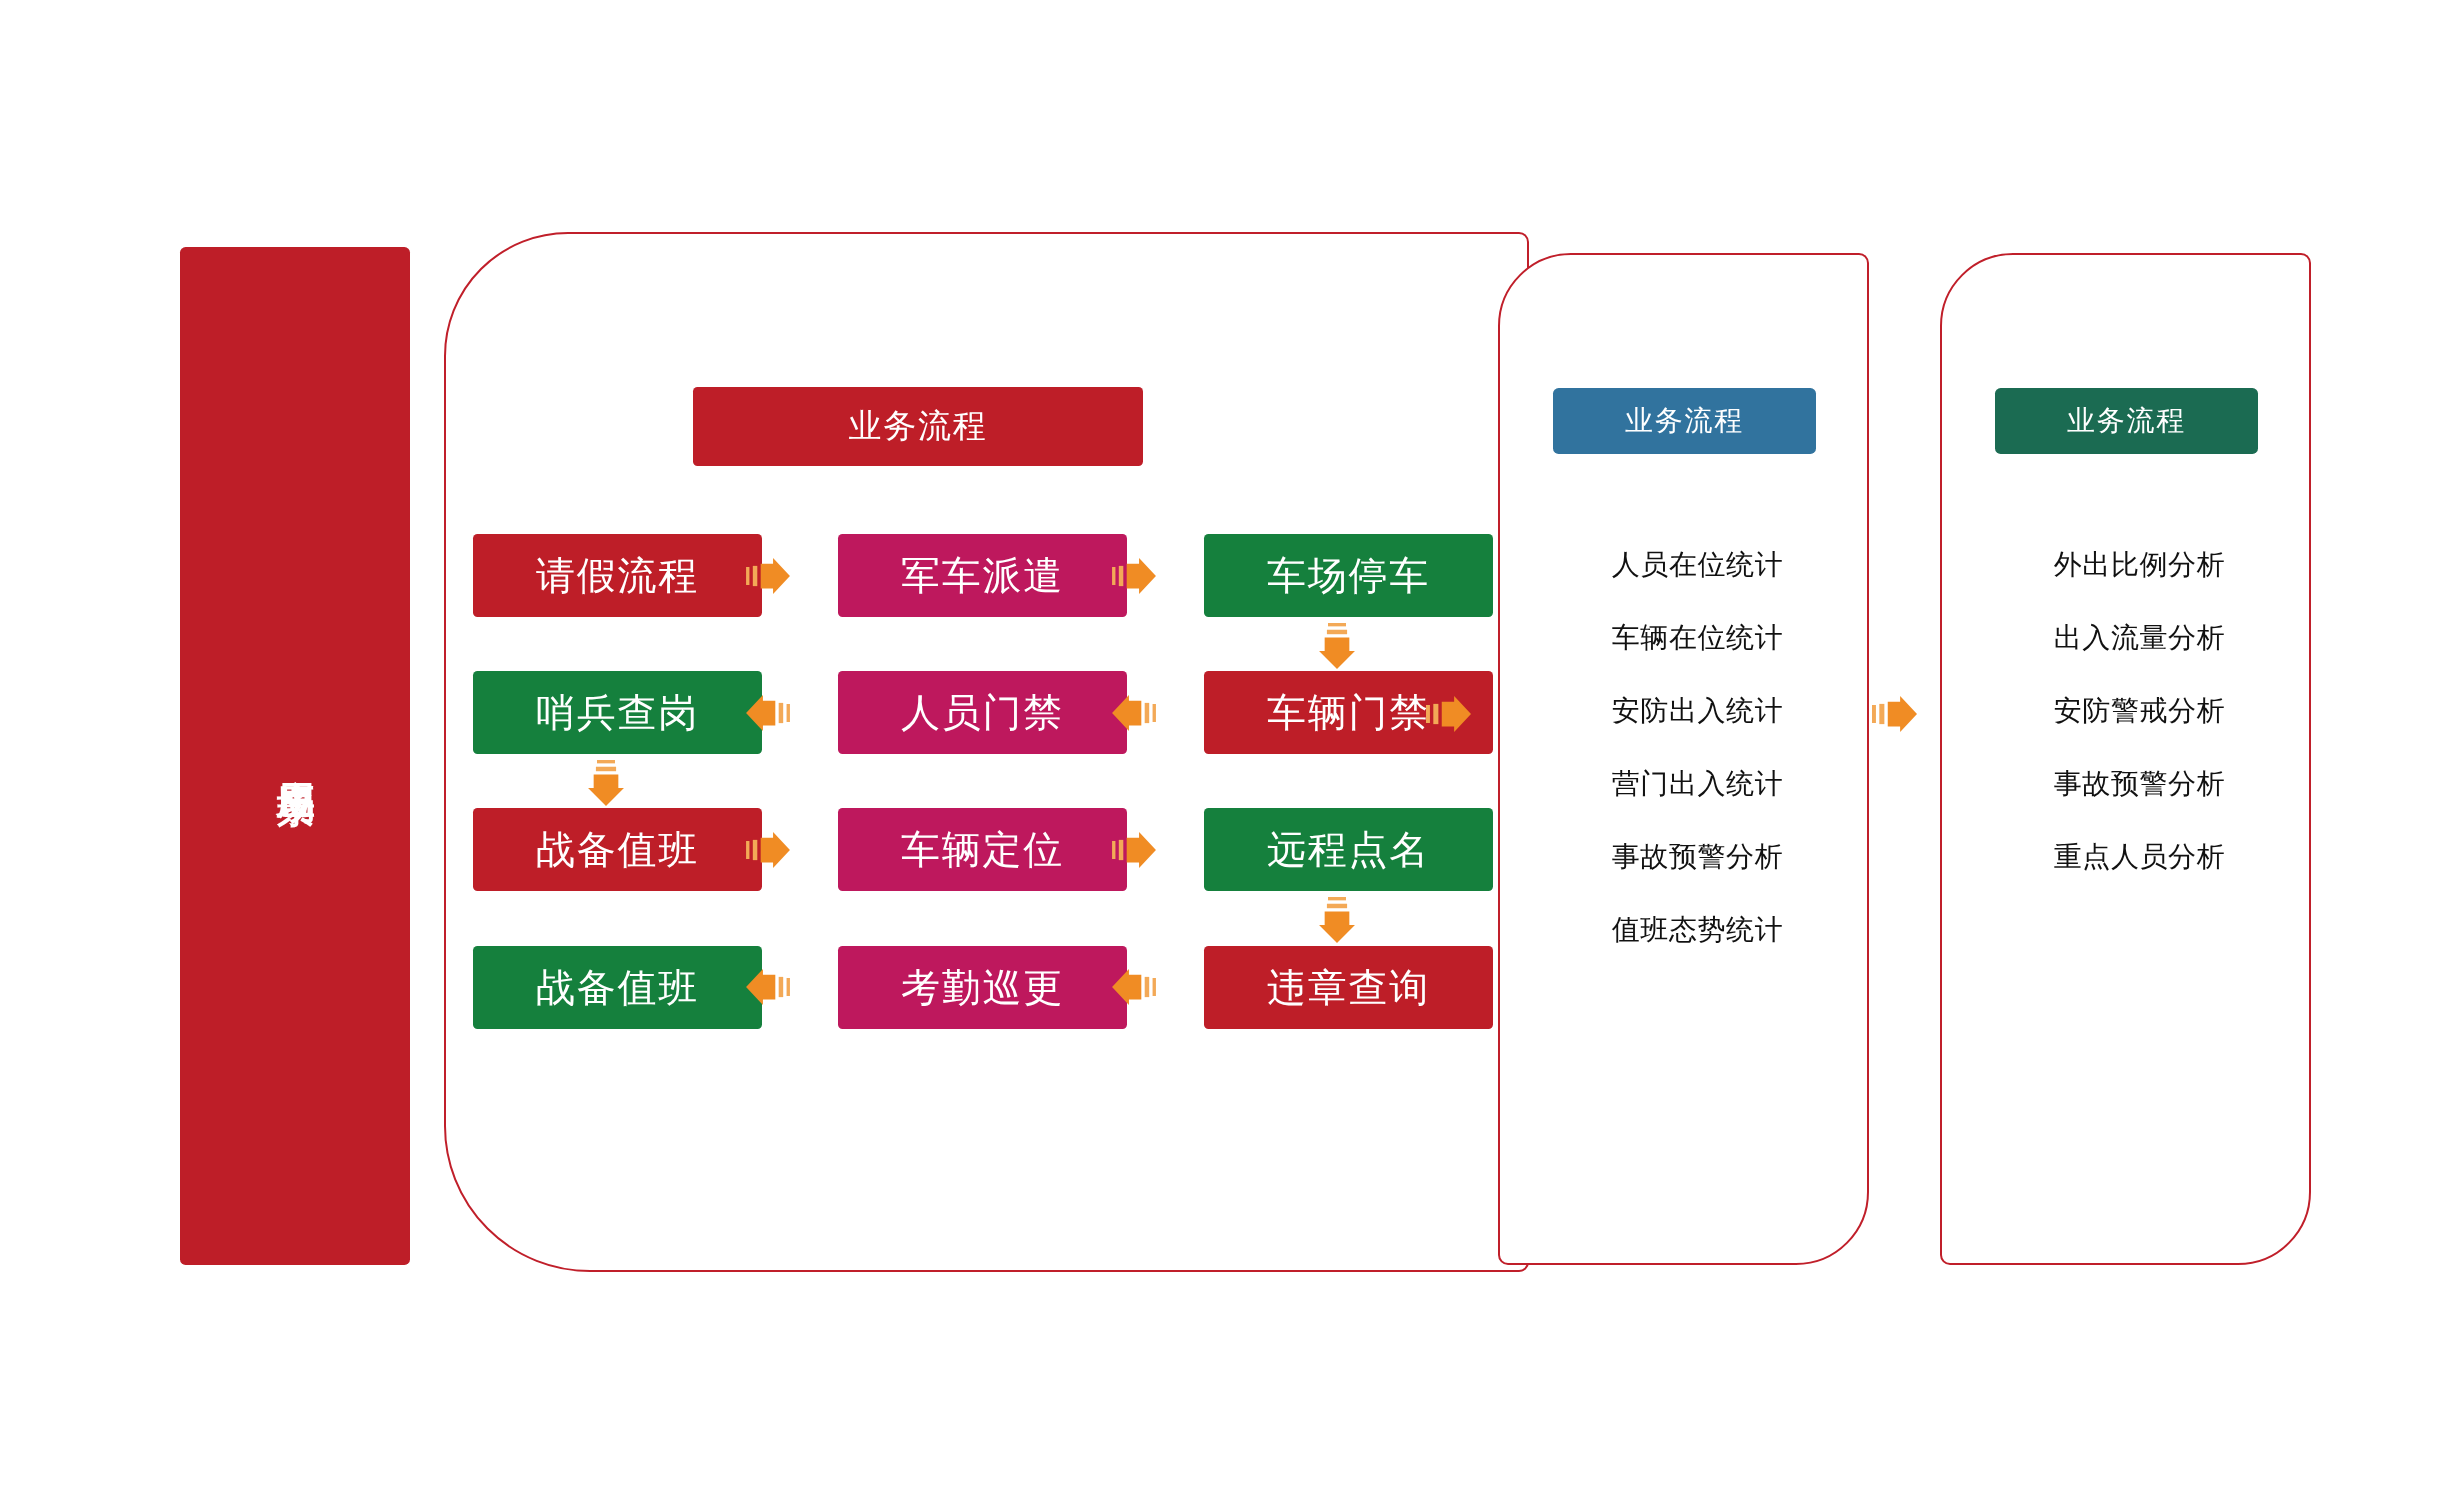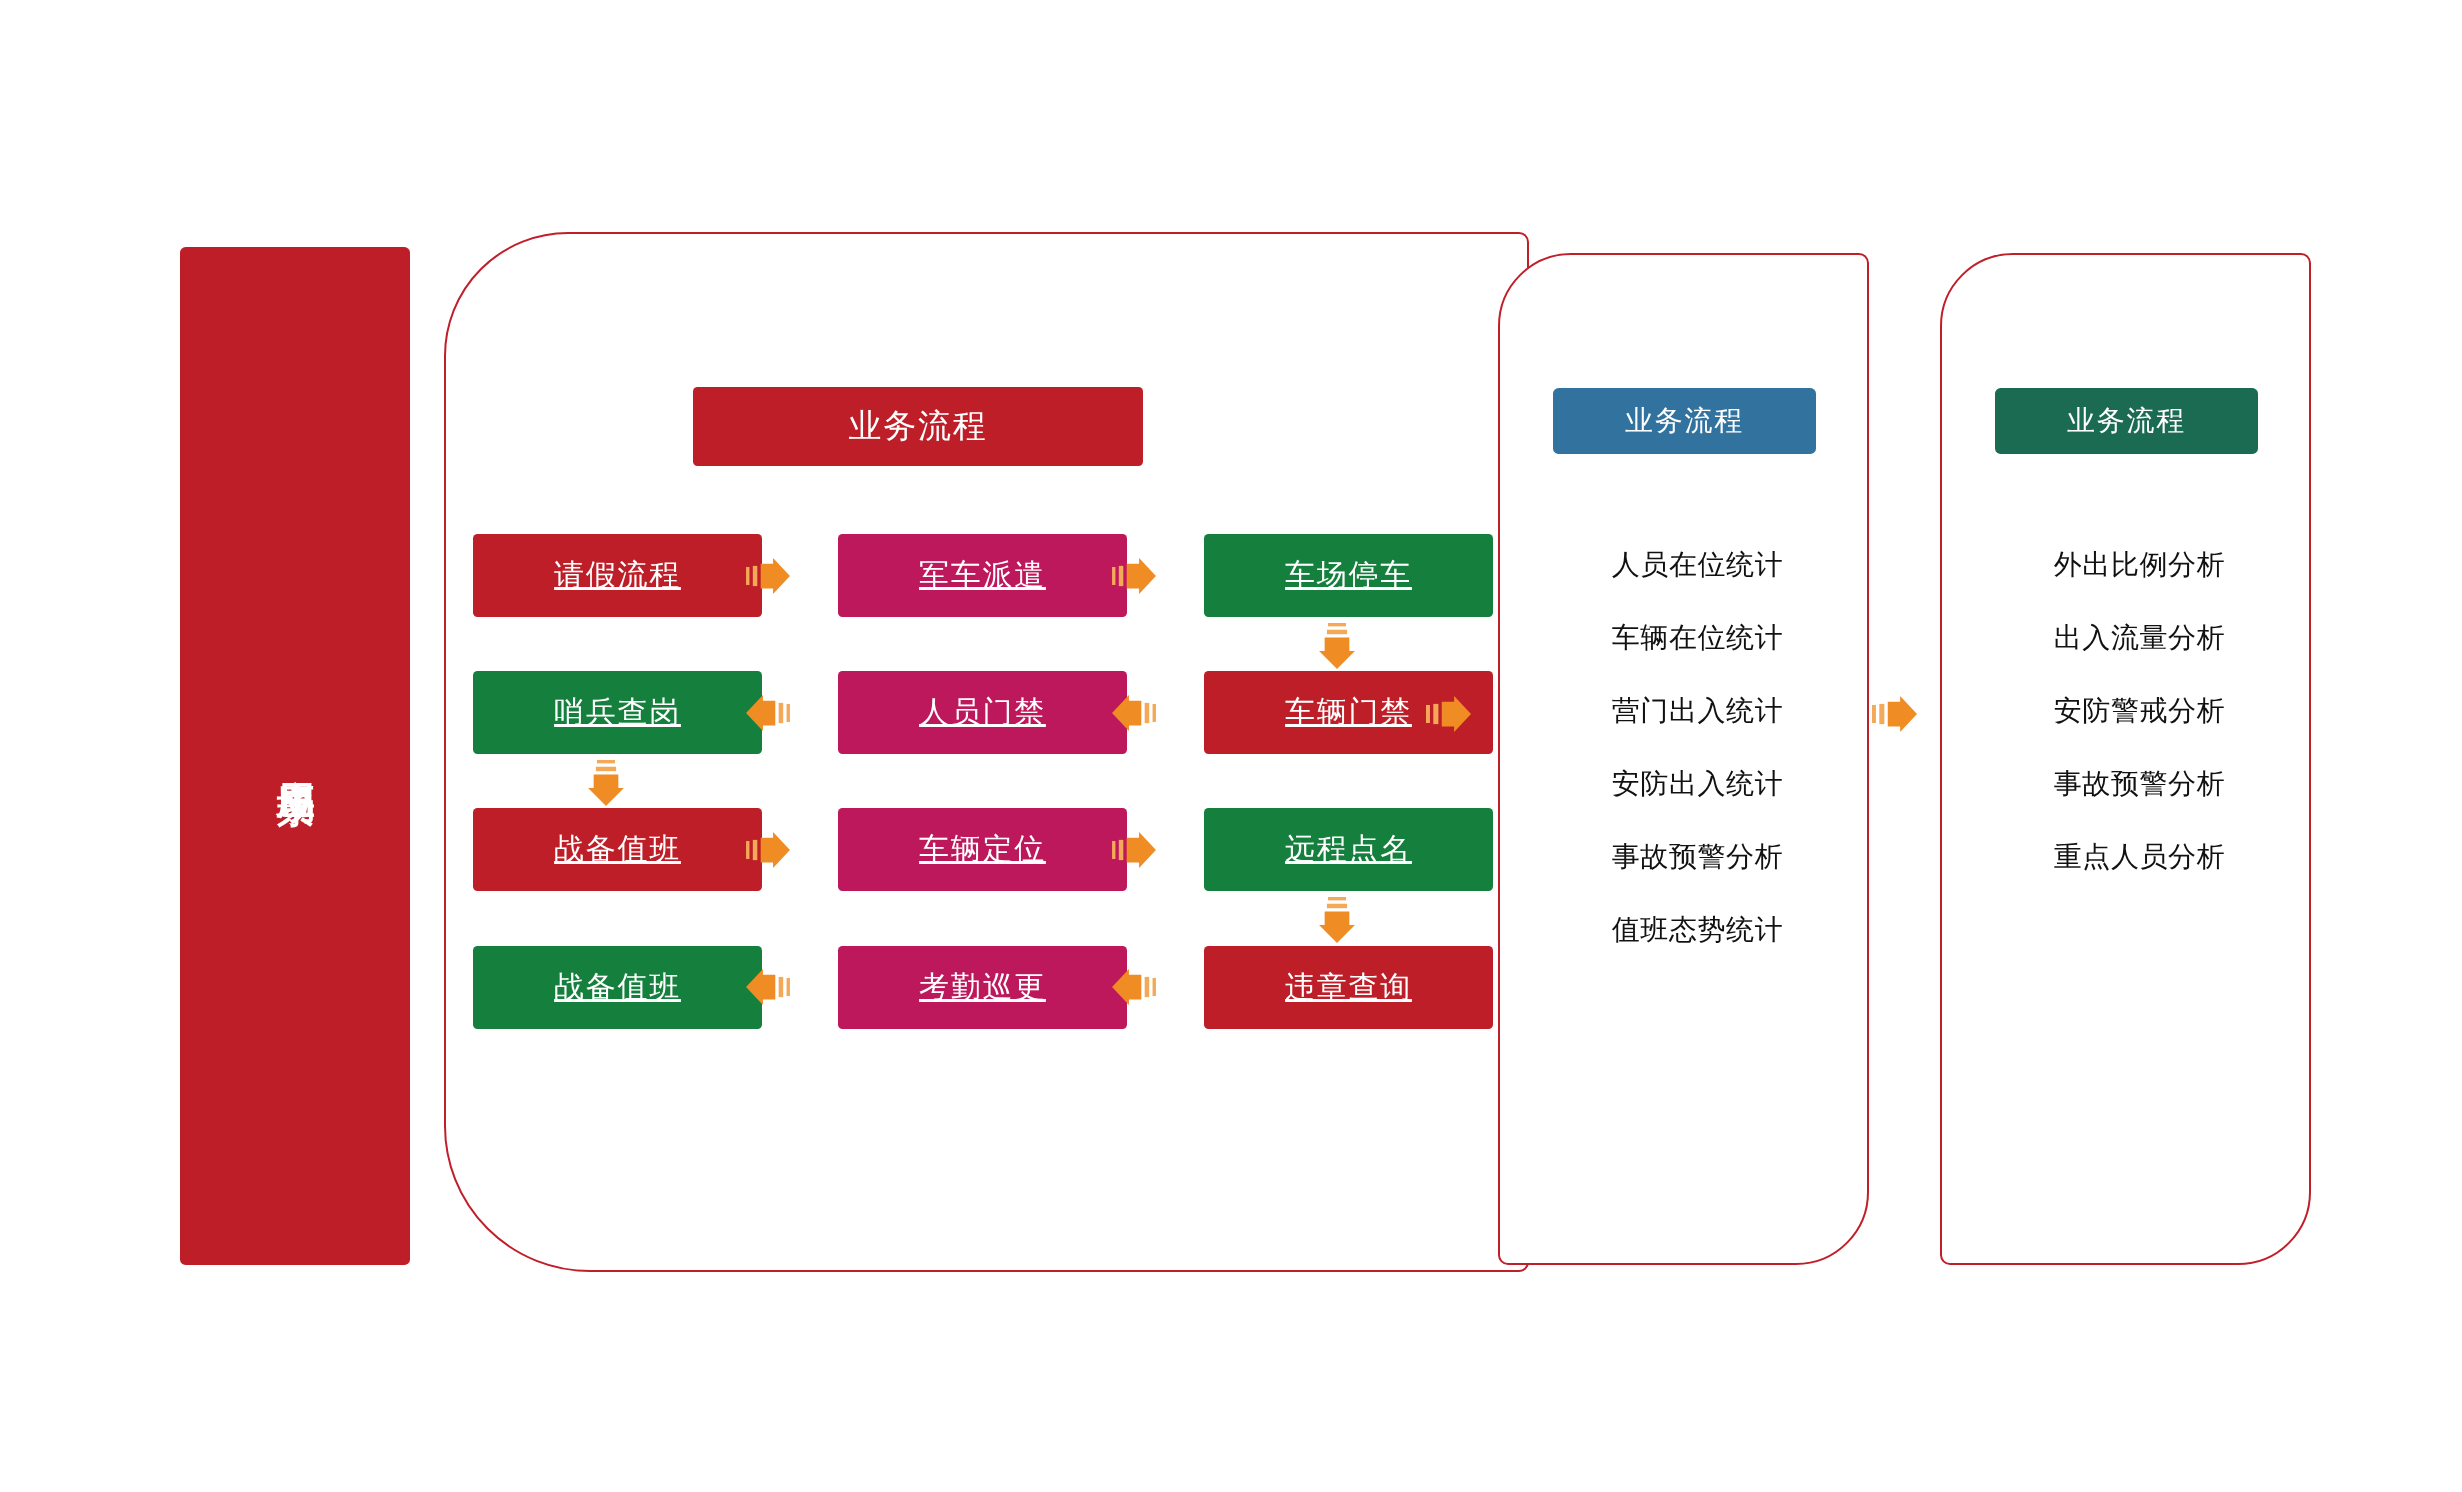--- a/index.html
+++ b/index.html
@@ -44,21 +44,21 @@
     background:#be1e28;border-radius:4.5px;
     display:flex;align-items:center;justify-content:center;
   }
   .main-title span{color:#fff;font-size:33px;letter-spacing:1.7px;}
 
   
   .flow-grid{position:absolute;left:473px;top:534px;width:996px;height:410px;}
   .node{
     position:absolute;width:289px;height:83px;border-radius:4.5px;
     display:flex;align-items:center;justify-content:center;
-    color:#ffffff;font-size:30px;letter-spacing:1.7px;text-decoration:underline;
+    color:#ffffff;font-size:39px;letter-spacing:1.7px;
   }
   .node.red{background:#be1e28;}
   .node.blue{background:#be185d;}
   .node.green{background:#15803d;}
   .c0{left:0px;}
   .c1{left:365px;}
   .c2{left:731px;}
   .r0{top:0px;}
   .r1{top:137px;}
   .r2{top:274px;}
@@ -232,22 +232,22 @@
     </svg>
   </div>
 
   <div class="panel panel-stats"></div>
   <div class="col-head blue">
     <span>业务流程</span>
   </div>
   <div class="col-list stats">
     <div class="li">人员在位统计</div>
     <div class="li">车辆在位统计</div>
+    <div class="li">安防出入统计</div>
     <div class="li">营门出入统计</div>
-    <div class="li">安防出入统计</div>
     <div class="li">事故预警分析</div>
     <div class="li">值班态势统计</div>
   </div>
 
   <div class="arrow arrow-gap g2">
     <svg width="45" height="36" viewBox="0 0 80 64">
       <path d="M0 16 L7 16 L7 48 L0 48 Z" fill="#f3a957"></path>
       <path d="M13 14 L22 14 L22 50 L13 50 Z" fill="#f3a957"></path>
       <path d="M28 10 L50 10 L50 0 L80 32 L50 64 L50 54 L28 54 Z" fill="#f08c24"></path>
     </svg>

